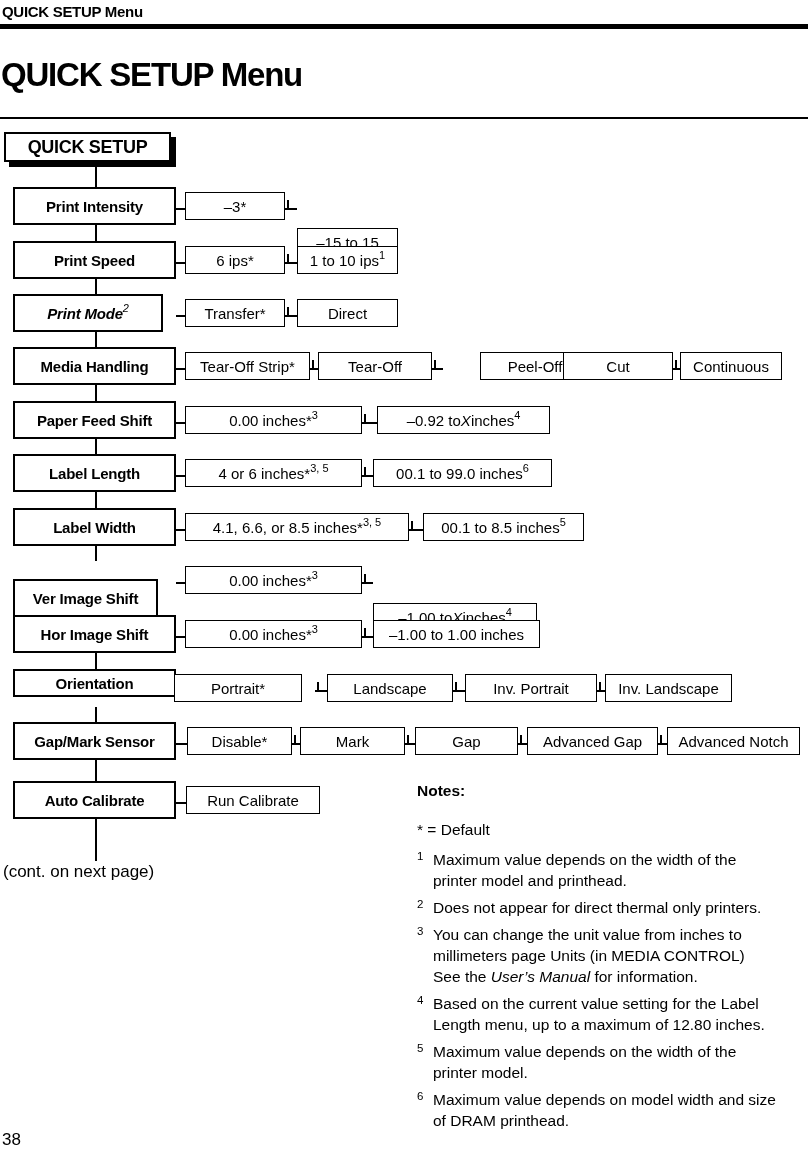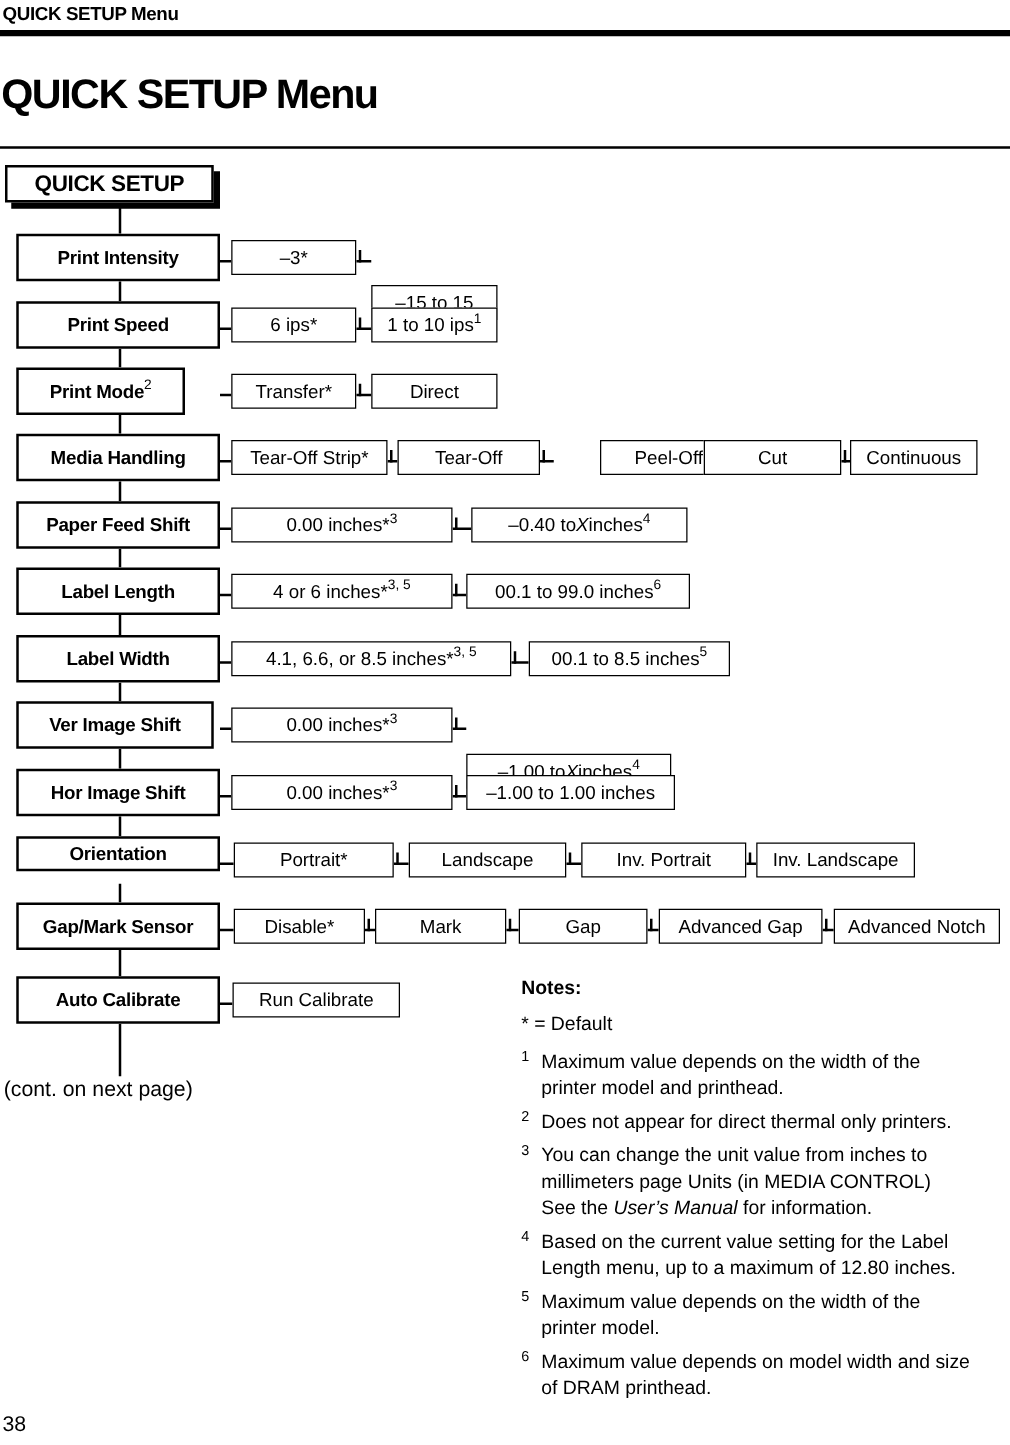--- a/index.html
+++ b/index.html
@@ -30,21 +30,21 @@
     border:1.5px solid #000;background:#fff;box-sizing:border-box;
     display:flex;align-items:center;justify-content:center;
     font-size:15px;z-index:2;position:absolute;white-space:nowrap;
   }
   .vline{position:absolute;width:2px;background:#000;z-index:1;}
   .hline{position:absolute;height:2px;background:#000;z-index:1;}
   .sup{font-size:11px;position:relative;top:-5px;font-weight:400;}
   .it{font-style:italic;}
   .cont{left:3px;top:862px;font-size:17px;}
   .notes{left:417px;top:780px;width:391px;font-size:15.5px;line-height:21px;}
-  .notes-title{font-weight:bold;margin-bottom:8px;}
+  .notes-title{font-weight:bold;margin-bottom:18px;}
   .notes-default{margin-bottom:9px;}
   .note{position:relative;padding-left:16px;margin-bottom:6px;}
   .note-ref{position:absolute;left:0;top:-3px;font-size:11.5px;}
   .page-number{left:2px;top:1130px;font-size:17px;}
 </style>
 </head>
 <body>
 
 <div class="abs running-header">QUICK SETUP Menu</div>
 <div class="abs rule-thick"></div>
@@ -76,21 +76,21 @@
     <div class="value-box" style="left: 185px; top: 246px; width: 100px; height: 28px;">
       <span>6 ips*</span>
     </div>
     <div class="vline" style="left: 287px; top: 254px; height: 10px;"></div>
     <div class="hline" style="left: 285px; top: 262px; width: 12px;"></div>
     <div class="value-box" style="left: 297px; top: 246px; width: 101px; height: 28px;">
       <span>1 to 10 ips </span>
       <span class="sup">1</span>
     </div>
     <div class="vline" style="left: 95px; top: 279px; height: 15px;"></div>
-    <div class="menu-box" style="left: 13px; top: 294px; width: 135px; height: 38px;">
+    <div class="menu-box" style="left: 13px; top: 294px; width: 150px; height: 38px; font-style: italic;">
       <span>Print Mode </span>
       <span class="sup">2</span>
     </div>
     <div class="hline" style="left: 176px; top: 315px; width: 9px;"></div>
     <div class="value-box" style="left: 185px; top: 299px; width: 100px; height: 28px;">
       <span>Transfer*</span>
     </div>
     <div class="vline" style="left: 287px; top: 307px; height: 10px;"></div>
     <div class="hline" style="left: 285px; top: 315px; width: 12px;"></div>
     <div class="value-box" style="left: 297px; top: 299px; width: 101px; height: 28px;">
@@ -129,21 +129,21 @@
       <span>Paper Feed Shift</span>
     </div>
     <div class="hline" style="left: 176px; top: 422px; width: 9px;"></div>
     <div class="value-box" style="left: 185px; top: 406px; width: 177px; height: 28px;">
       <span>0.00 inches* </span>
       <span class="sup">3</span>
     </div>
     <div class="vline" style="left: 364px; top: 414px; height: 10px;"></div>
     <div class="hline" style="left: 362px; top: 422px; width: 15px;"></div>
     <div class="value-box" style="left: 377px; top: 406px; width: 173px; height: 28px;">
-      <span>–0.40 to </span>
+      <span>–0.92 to </span>
       <span class="it">X</span>
       <span> inches </span>
       <span class="sup">4</span>
     </div>
     <div class="vline" style="left: 95px; top: 439px; height: 15px;"></div>
     <div class="menu-box" style="left: 13px; top: 454px; width: 163px; height: 38px;">
       <span>Label Length</span>
     </div>
     <div class="hline" style="left: 176px; top: 475px; width: 9px;"></div>
     <div class="value-box" style="left: 185px; top: 459px; width: 177px; height: 28px;">
@@ -165,21 +165,21 @@
       <span>4.1, 6.6, or 8.5 inches* </span>
       <span class="sup">3, 5</span>
     </div>
     <div class="vline" style="left: 411px; top: 521px; height: 10px;"></div>
     <div class="hline" style="left: 409px; top: 529px; width: 14px;"></div>
     <div class="value-box" style="left: 423px; top: 513px; width: 161px; height: 28px;">
       <span>00.1 to 8.5 inches </span>
       <span class="sup">5</span>
     </div>
     <div class="vline" style="left: 95px; top: 546px; height: 15px;"></div>
-    <div class="menu-box" style="left: 13px; top: 561px; width: 158px; height: 38px;">
+    <div class="menu-box" style="left: 13px; top: 579px; width: 145px; height: 38px;">
       <span>Ver Image Shift</span>
     </div>
     <div class="hline" style="left: 176px; top: 582px; width: 9px;"></div>
     <div class="value-box" style="left: 185px; top: 566px; width: 177px; height: 28px;">
       <span>0.00 inches* </span>
       <span class="sup">3</span>
     </div>
     <div class="vline" style="left: 364px; top: 574px; height: 10px;"></div>
     <div class="hline" style="left: 362px; top: 582px; width: 11px;"></div>
     <div class="value-box" style="left: 373px; top: 566px; width: 164px; height: 28px; margin-top: 37px;">
@@ -200,21 +200,21 @@
     <div class="vline" style="left: 364px; top: 628px; height: 10px;"></div>
     <div class="hline" style="left: 362px; top: 636px; width: 11px;"></div>
     <div class="value-box" style="left: 373px; top: 620px; width: 167px; height: 28px;">
       <span>–1.00 to 1.00 inches</span>
     </div>
     <div class="vline" style="left: 95px; top: 653px; height: 16px;"></div>
     <div class="menu-box" style="left: 13px; top: 669px; width: 163px; height: 28px;">
       <span>Orientation</span>
     </div>
     <div class="hline" style="left: 176px; top: 690px; width: 11px;"></div>
-    <div class="value-box" style="left: 187px; top: 674px; width: 128px; height: 28px;">
+    <div class="value-box" style="left: 174px; top: 674px; width: 128px; height: 28px;">
       <span>Portrait*</span>
     </div>
     <div class="vline" style="left: 317px; top: 682px; height: 10px;"></div>
     <div class="hline" style="left: 315px; top: 690px; width: 12px;"></div>
     <div class="value-box" style="left: 327px; top: 674px; width: 126px; height: 28px;">
       <span>Landscape</span>
     </div>
     <div class="vline" style="left: 455px; top: 682px; height: 10px;"></div>
     <div class="hline" style="left: 453px; top: 690px; width: 12px;"></div>
     <div class="value-box" style="left: 465px; top: 674px; width: 132px; height: 28px;">

